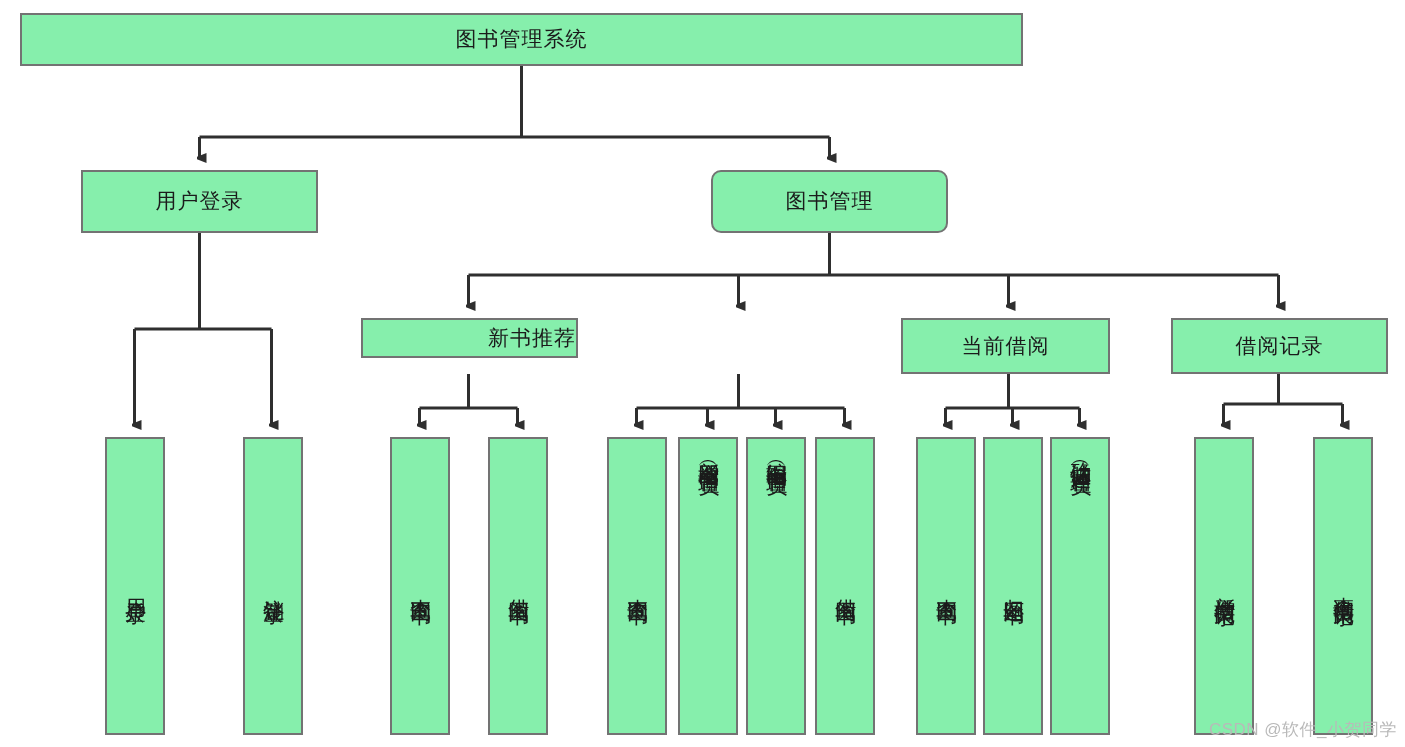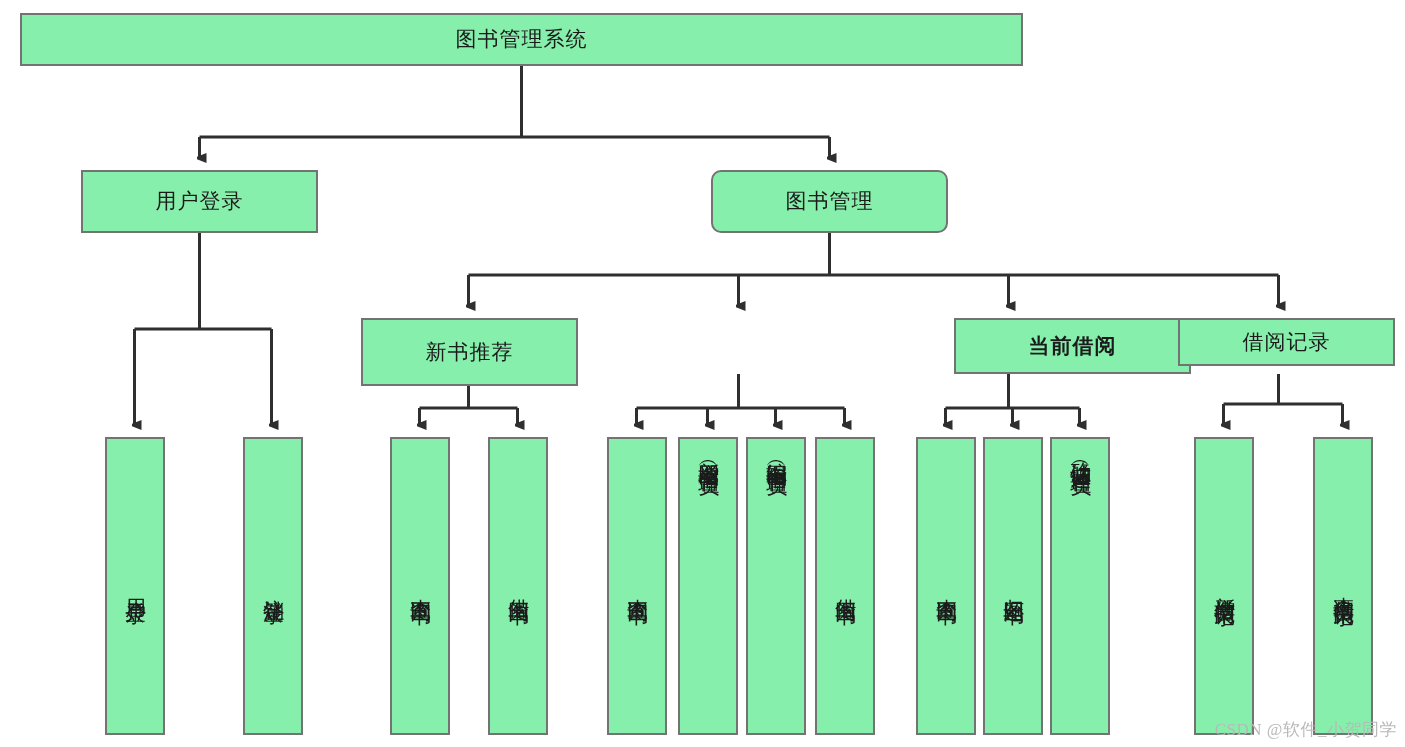--- a/index.html
+++ b/index.html
@@ -57,21 +57,21 @@
     padding-top: 0;
   }
   #watermark {
     position: absolute;
     right: 8px;
     bottom: 6px;
     font-size: 17px;
     color: #b9b9b9;
     letter-spacing: 0.5px;
     white-space: nowrap;
-    font-family: Liberation Serif, serif;
+    font-family: Liberation Sans, sans-serif;
   }
 </style>
 </head>
 <body>
 
 <div id="canvas">
 
   <svg id="wires" viewBox="0 0 1405 747" xmlns="http://www.w3.org/2000/svg">
     <defs>
       <marker id="arrow" markerWidth="10" markerHeight="10" refX="5" refY="7" orient="auto" markerUnits="userSpaceOnUse">
@@ -129,27 +129,27 @@
     <span class="node-label">图书管理系统</span>
   </div>
 
   <div class="node node-h" id="node-l2-0" style="left: 81px; top: 170px; width: 237px; height: 63px;">
     <span class="node-label">用户登录</span>
   </div>
   <div class="node node-h" id="node-l2-1" style="left: 711px; top: 170px; width: 237px; height: 63px; border-radius: 10px;">
     <span class="node-label">图书管理</span>
   </div>
 
-  <div class="node node-h" id="node-l3-0" style="left: 361px; top: 318px; width: 217px; height: 68px;">
+  <div class="node node-h" id="node-l3-0" style="left: 361px; top: 318px; width: 217px; height: 40px; justify-content: flex-end;">
     <span class="node-label">新书推荐</span>
   </div>
-  <div class="node node-h" id="node-l3-2" style="left: 954px; top: 318px; width: 237px; height: 56px; font-weight: bold;">
+  <div class="node node-h" id="node-l3-2" style="left: 901px; top: 318px; width: 209px; height: 56px;">
     <span class="node-label">当前借阅</span>
   </div>
-  <div class="node node-h" id="node-l3-3" style="left: 1171px; top: 318px; width: 217px; height: 48px; margin-left: 7px;">
+  <div class="node node-h" id="node-l3-3" style="left: 1171px; top: 318px; width: 217px; height: 56px;">
     <span class="node-label">借阅记录</span>
   </div>
 
   <div class="node node-v center-v" id="node-leaf-0" style="left: 105px; top: 437px; width: 60px; height: 298px;">
     <span class="node-label">用户登录</span>
   </div>
   <div class="node node-v center-v" id="node-leaf-1" style="left: 243px; top: 437px; width: 60px; height: 298px;">
     <span class="node-label">注销登录</span>
   </div>
   <div class="node node-v center-v" id="node-leaf-2" style="left: 390px; top: 437px; width: 60px; height: 298px;">

